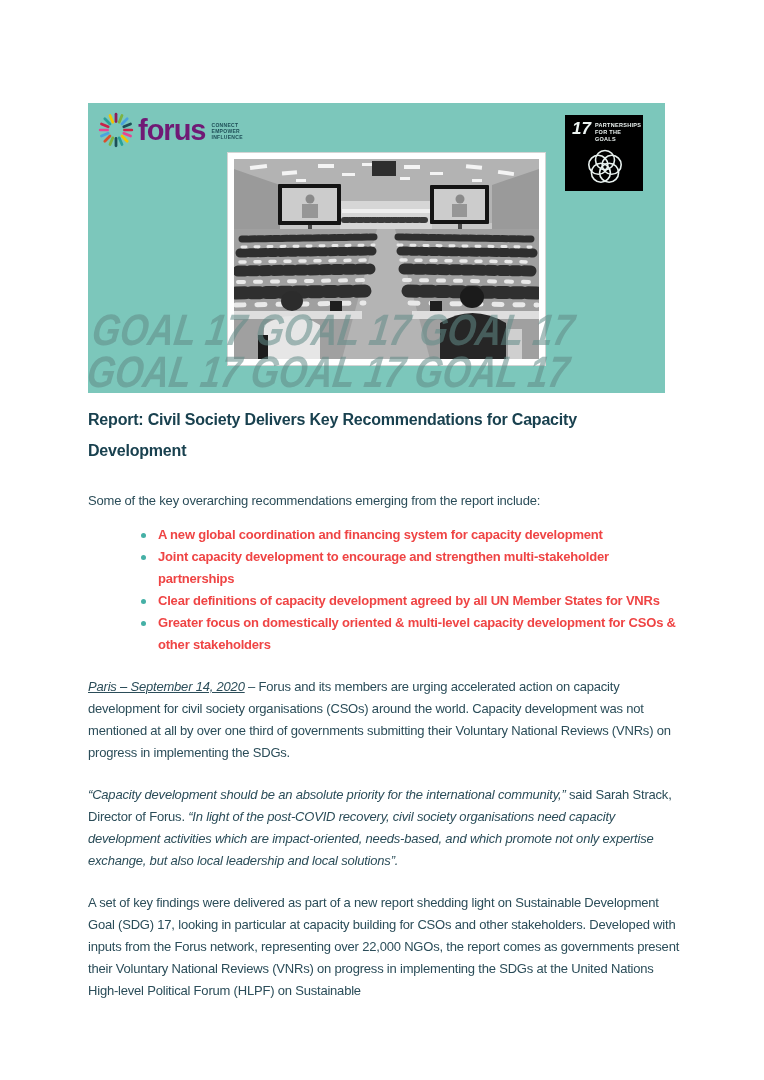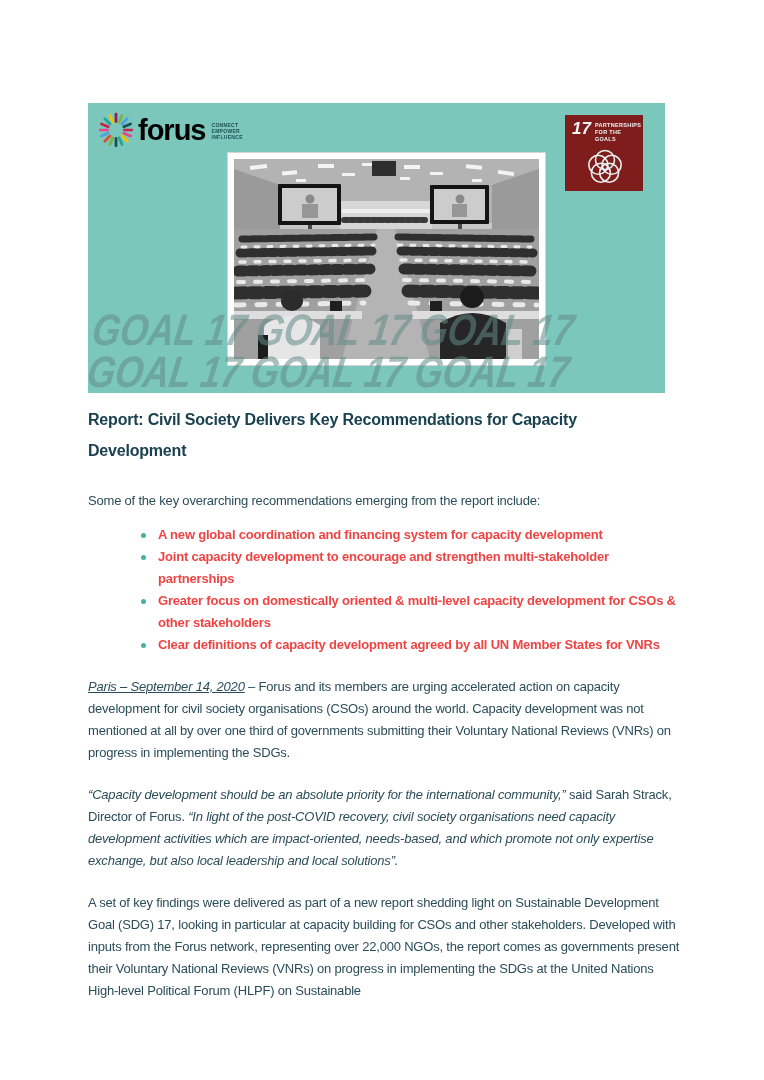--- a/index.html
+++ b/index.html
@@ -9,30 +9,30 @@
     font-family:"Liberation Sans", sans-serif; overflow:hidden;
   }
   
   .banner {
     position:absolute; left:88px; top:103px; width:577px; height:290px;
     background:#7cc7bb; overflow:hidden;
   }
   .logo { position:absolute; left:9px; top:8px; display:flex; align-items:flex-start; z-index:5; }
   .logo-star { width:38px; height:38px; }
   .logo-word {
-    font-size:29px; font-weight:bold; color:#000000; letter-spacing:-1px;
+    font-size:29px; font-weight:bold; color:#701a75; letter-spacing:-1px;
     line-height:38px; margin-left:3px;
   }
   .logo-tagline {
     margin-left:6px; margin-top:11px; font-size:5px; line-height:6px;
     font-weight:bold; color:#1d4e57; letter-spacing:0.3px;
   }
   .sdg {
     position:absolute; left:477px; top:12px; width:78px; height:76px;
-    background:#7f1d1d; color:#eef5f3; z-index:5; padding:6px 5px 0 7px;
+    background:#000000; color:#eef5f3; z-index:5; padding:6px 5px 0 7px;
   }
   .sdg-head { display:flex; align-items:flex-start; }
   .sdg-num { font-size:17px; font-weight:bold; font-style:italic; line-height:15px; }
   .sdg-label { font-size:5.5px; line-height:7px; font-weight:bold; letter-spacing:0.3px; margin-left:4px; margin-top:1px; }
   .sdg-wheel { display:block; margin:2px auto 0; }
   .photo-frame {
     position:absolute; left:140px; top:50px; width:317px; height:212px;
     background:#ffffff; padding:6px; box-shadow:0 0 0 1px #d4d4d4; z-index:2;
   }
   .photo-frame svg { display:block; width:305px; height:200px; }
@@ -206,22 +206,22 @@
 
   <div class="content">
 
     <h1 class="title">Report: Civil Society Delivers Key Recommendations for Capacity Development</h1>
 
     <p class="intro">Some of the key overarching recommendations emerging from the report include:</p>
 
     <ul class="bullets">
       <li>A new global coordination and financing system for capacity development</li>
       <li>Joint capacity development to encourage and strengthen multi-stakeholder partnerships</li>
+      <li>Clear definitions of capacity development agreed by all UN Member States for VNRs</li>
       <li>Greater focus on domestically oriented &amp; multi-level capacity development for CSOs &amp; other stakeholders</li>
-      <li>Clear definitions of capacity development agreed by all UN Member States for VNRs</li>
     </ul>
 
     <p class="para"><span class="dateline-lead">Paris – September 14, 2020</span><span> – Forus and its members are urging accelerated action on capacity development for civil society organisations (CSOs) around the world. Capacity development was not mentioned at all by over one third of governments submitting their Voluntary National Reviews (VNRs) on progress in implementing the SDGs.</span></p>
 
     <p class="para"><span class="qt">“Capacity development should be an absolute priority for the international community,”</span><span> said Sarah Strack, Director of Forus. </span><span class="qt">“In light of the post-COVID recovery, civil society organisations need capacity development activities which are impact-oriented, needs-based, and which promote not only expertise exchange, but also local leadership and local solutions”.</span></p>
 
     <p class="para">A set of key findings were delivered as part of a new report shedding light on Sustainable Development Goal (SDG) 17, looking in particular at capacity building for CSOs and other stakeholders. Developed with inputs from the Forus network, representing over 22,000 NGOs, the report comes as governments present their Voluntary National Reviews (VNRs) on progress in implementing the SDGs at the United Nations High-level Political Forum (HLPF) on Sustainable</p>
 
   </div>
 </div>

